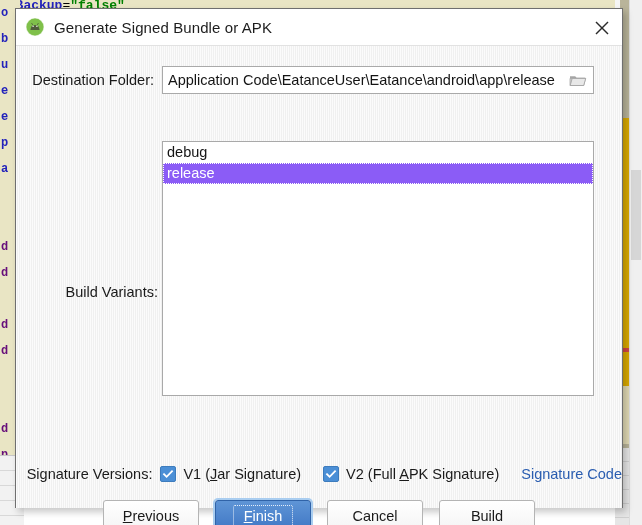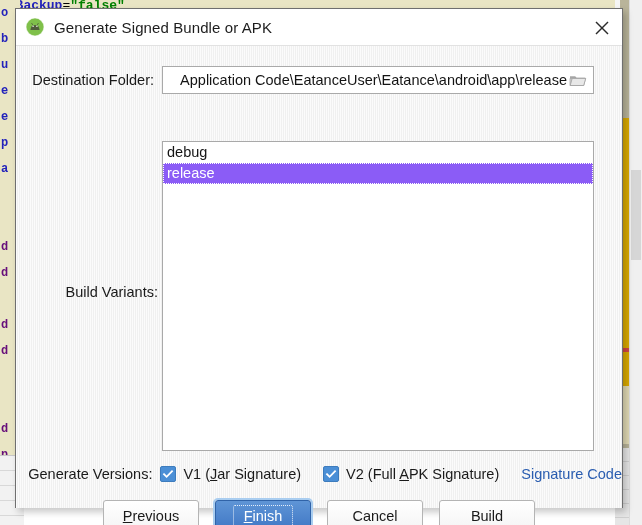--- a/index.html
+++ b/index.html
@@ -223,21 +223,20 @@
   }
   .dest-input {
     width: 432px;
     height: 28px;
     background: #ffffff;
     border: 1px solid #a9a9a9;
     box-sizing: border-box;
     display: flex;
     align-items: center;
     padding: 0 4px 0 5px;
-    text-align: right;
   }
   .dest-text {
     flex: 1 1 auto;
     font-size: 14.5px;
     color: #141414;
     white-space: nowrap;
     overflow: hidden;
   }
   .folder-btn {
     width: 22px;
@@ -259,21 +258,21 @@
     padding-right: 8px;
     box-sizing: border-box;
     font-size: 14.5px;
     color: #1a1a1a;
   }
   .variant-list {
     position: absolute;
     left: 146px;
     top: 95px;
     width: 432px;
-    height: 310px;
+    height: 255px;
     background: #ffffff;
     border: 1px solid #a9a9a9;
     box-sizing: border-box;
     overflow: hidden;
   }
   .variant-item {
     height: 21px;
     line-height: 21px;
     padding-left: 4px;
     font-size: 14.5px;
@@ -472,21 +471,21 @@
         </div>
       </div>
 
       <div class="lbl-variants">Build Variants:</div>
       <div class="variant-list" id="variant-list">
           <div class="variant-item">debug</div>
           <div class="variant-item selected">release</div>
         </div>
 
       <div class="row-sig">
-        <div class="lbl-sig">Generate Versions:</div>
+        <div class="lbl-sig">Signature Versions:</div>
         <div id="chk-container" style="display:flex;align-items:center;">
             <label class="chk-group">
               <span class="chk-box">
                 <svg width="12" height="12" viewBox="0 0 12 12">
                   <polyline points="2,6.2 4.6,8.8 10,3.2" fill="none" stroke="#ffffff" stroke-width="1.8" stroke-linecap="square"></polyline>
                 </svg>
               </span>
               <span class="chk-label">V1 (<u>J</u>ar Signature)</span>
             </label>
             <label class="chk-group">

